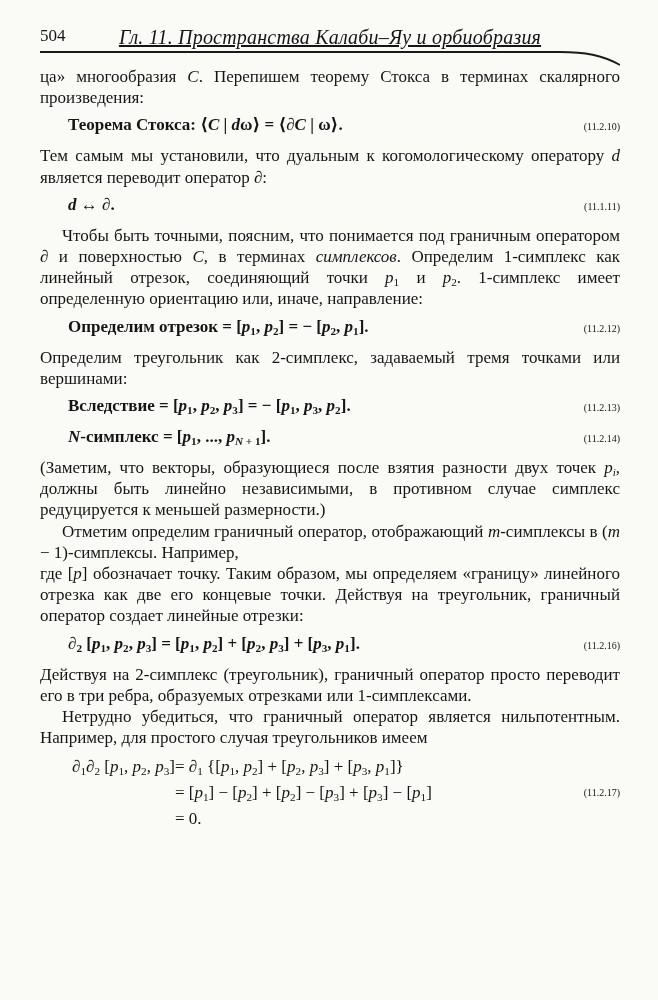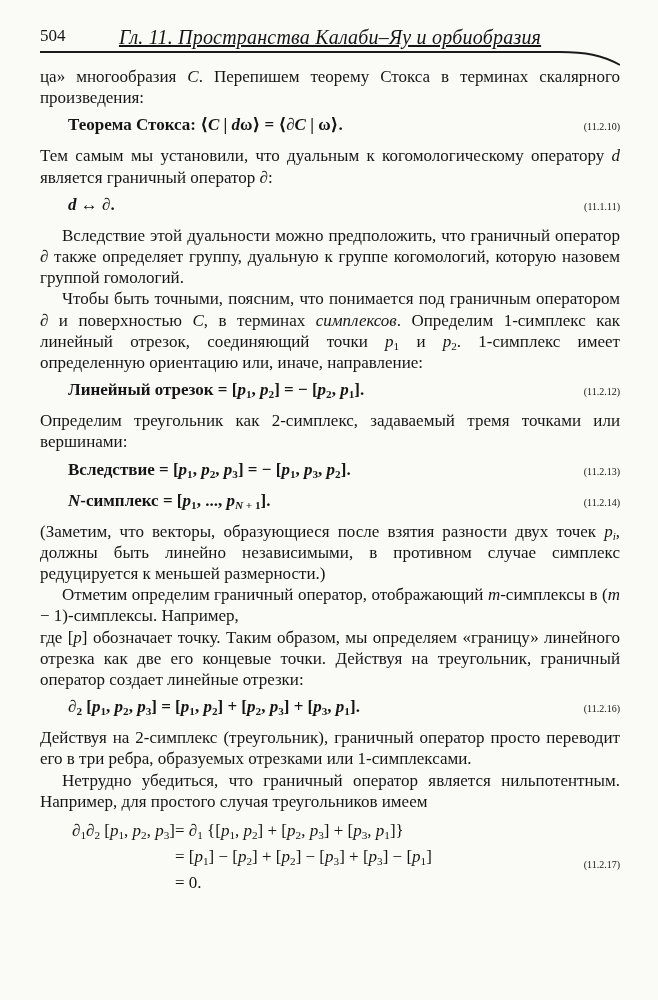--- a/index.html
+++ b/index.html
@@ -91,49 +91,48 @@
     display: table-row;
   }
   .eq-cell {
     display: table-cell;
     white-space: nowrap;
     line-height: 26px;
   }
   .eq-multi .eq-num {
     position: absolute;
     right: 0;
-    top: 36px;
+    top: 28px;
   }
 </style>
 </head>
 <body>
 
 <div class="page">
   <div class="header">
     <span class="pagenum">504</span>
     <span class="chapter">Гл. 11. Пространства Калаби–Яу и орбиобразия</span>
   </div>
   <svg class="rule" viewBox="0 0 580 16" preserveAspectRatio="none" aria-hidden="true">
     <path d="M 0 2 L 520 2 C 545 2, 562 5, 580 15" stroke="#1a1a1a" stroke-width="1.8" fill="none"></path>
   </svg>
   <div class="content">
       <p class="para"><span>ца» многообразия </span><span class="it">C</span><span>. Перепишем теорему Стокса в терминах скалярного произведения:</span></p>
       <div class="equation">
         <span class="eq-body"><span>Теорема Стокса: ⟨</span><span class="it">C</span><span> | </span><span class="it">d</span><span>ω⟩ = ⟨∂</span><span class="it">C</span><span> | ω⟩.</span></span>
         <span class="eq-num">(11.2.10)</span>
       </div>
-      <p class="para"><span>Тем самым мы установили, что дуальным к когомологическому оператору </span><span class="it">d</span><span> является граничный оператор ∂:</span></p>
+      <p class="para"><span>Тем самым мы установили, что дуальным к когомологическому оператору </span><span class="it">d</span><span> является переводит оператор ∂:</span></p>
       <div class="equation">
         <span class="eq-body"><span class="it">d</span><span> ↔ ∂.</span></span>
         <span class="eq-num">(11.1.11)</span>
       </div>
-      <p class="para ind"><span>Вследствие этой дуальности можно предположить, что граничный оператор ∂ также определяет группу, дуальную к группе когомологий, которую назовем группой гомологий.</span></p>
       <p class="para ind"><span>Чтобы быть точными, поясним, что понимается под граничным оператором ∂ и поверхностью </span><span class="it">C</span><span>, в терминах </span><span class="it">симплексов</span><span>. Определим 1-симплекс как линейный отрезок, соединяющий точки </span><span class="it">p</span><sub>1</sub><span> и </span><span class="it">p</span><sub>2</sub><span>. 1-симплекс имеет определенную ориентацию или, иначе, направление:</span></p>
       <div class="equation">
-        <span class="eq-body"><span>Линейный отрезок = [</span><span class="it">p</span><sub>1</sub><span>, </span><span class="it">p</span><sub>2</sub><span>] = − [</span><span class="it">p</span><sub>2</sub><span>, </span><span class="it">p</span><sub>1</sub><span>].</span></span>
+        <span class="eq-body"><span>Определим отрезок = [</span><span class="it">p</span><sub>1</sub><span>, </span><span class="it">p</span><sub>2</sub><span>] = − [</span><span class="it">p</span><sub>2</sub><span>, </span><span class="it">p</span><sub>1</sub><span>].</span></span>
         <span class="eq-num">(11.2.12)</span>
       </div>
       <p class="para"><span>Определим треугольник как 2-симплекс, задаваемый тремя точками или вершинами:</span></p>
       <div class="equation">
         <span class="eq-body"><span>Вследствие = [</span><span class="it">p</span><sub>1</sub><span>, </span><span class="it">p</span><sub>2</sub><span>, </span><span class="it">p</span><sub>3</sub><span>] = − [</span><span class="it">p</span><sub>1</sub><span>, </span><span class="it">p</span><sub>3</sub><span>, </span><span class="it">p</span><sub>2</sub><span>].</span></span>
         <span class="eq-num">(11.2.13)</span>
       </div>
       <div class="equation">
         <span class="eq-body"><span class="it">N</span><span>-симплекс = [</span><span class="it">p</span><sub>1</sub><span>, ..., </span><span class="it">p</span><sub class="it">N</sub><sub> + 1</sub><span>].</span></span>
         <span class="eq-num">(11.2.14)</span>

